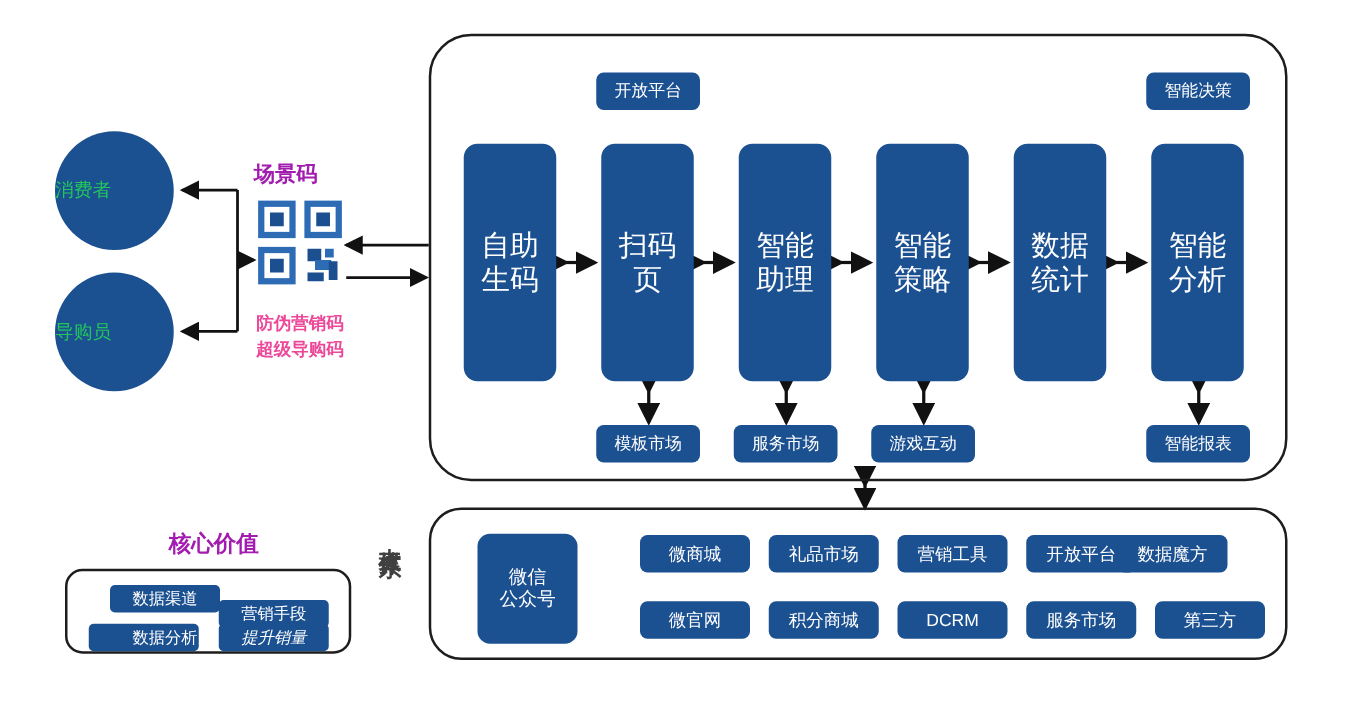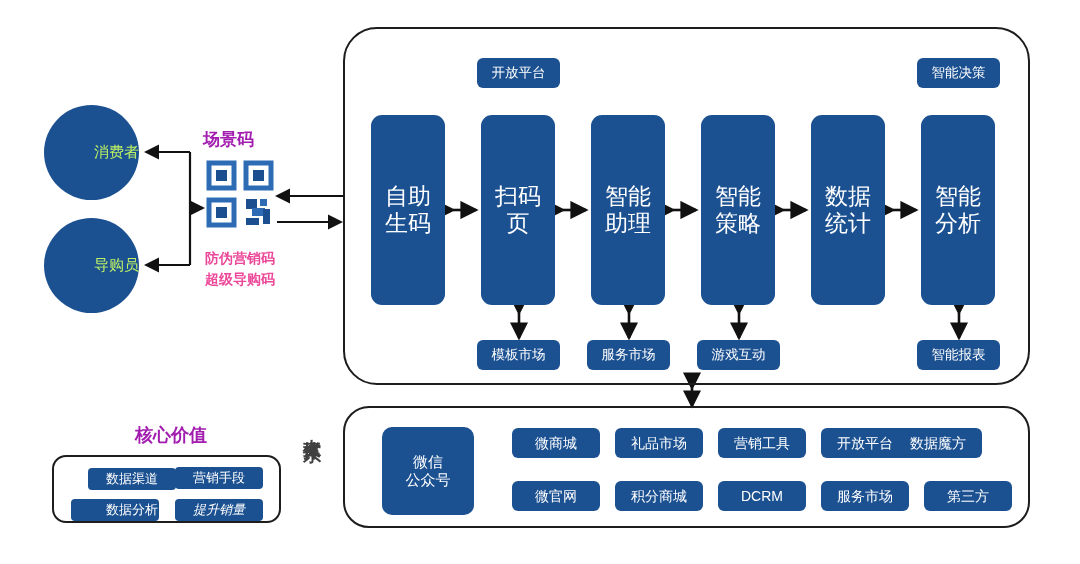--- a/index.html
+++ b/index.html
@@ -23,22 +23,22 @@
     justify-content:center;
     text-align:center;
     line-height:1.18;
     position:absolute;
     box-sizing:border-box;
   }
   .circle{
     position:absolute;
     background:#1b5091;
     border-radius:50%;
-    color:#bef264;
-    display:flex;align-items:center;justify-content:flex-end;
+    color:#22c55e;
+    display:flex;align-items:center;justify-content:flex-start;
     font-size:15px;
   }
   .panel{
     position:absolute;
     border:2.2px solid #1d1d1d;
     border-radius:34px;
     box-sizing:border-box;
     background:transparent;
   }
   .panel-sm{
@@ -85,21 +85,21 @@
     font-size:13.5px;
     border-radius:6px;
   }
   
   .tile{
     width:88px;height:30px;
     font-size:14px;
     border-radius:6px;
   }
   .tile-wide{
-    width:92px;height:88px;
+    width:80px;height:88px;
     font-size:15px;
     border-radius:10px;
   }
   
   .chip{
     width:88px;height:22px;
     font-size:13px;
     border-radius:4px;
   }
 
@@ -285,21 +285,21 @@
     <span>第三方</span>
   </div>
 
   <div class="glabel" style="left:135px;top:423px;font-size:18px;">核心价值</div>
 
   <div class="panel-sm" style="left:52px;top:455px;width:229px;height:68px;"></div>
 
   <div class="blue chip" style="left:88px;top:468px;align-items:center;">
     <span>数据渠道</span>
   </div>
-  <div class="blue chip" style="left:175px;top:467px;">
+  <div class="blue chip" style="left:175px;top:480px;">
     <span>营销手段</span>
   </div>
   <div class="blue chip" style="left:71px;top:499px;padding-left:34px;">
     <span>数据分析</span>
   </div>
   <div class="blue chip" style="left:175px;top:499px;font-style:italic;">
     <span>提升销量</span>
   </div>
 
 </div>

